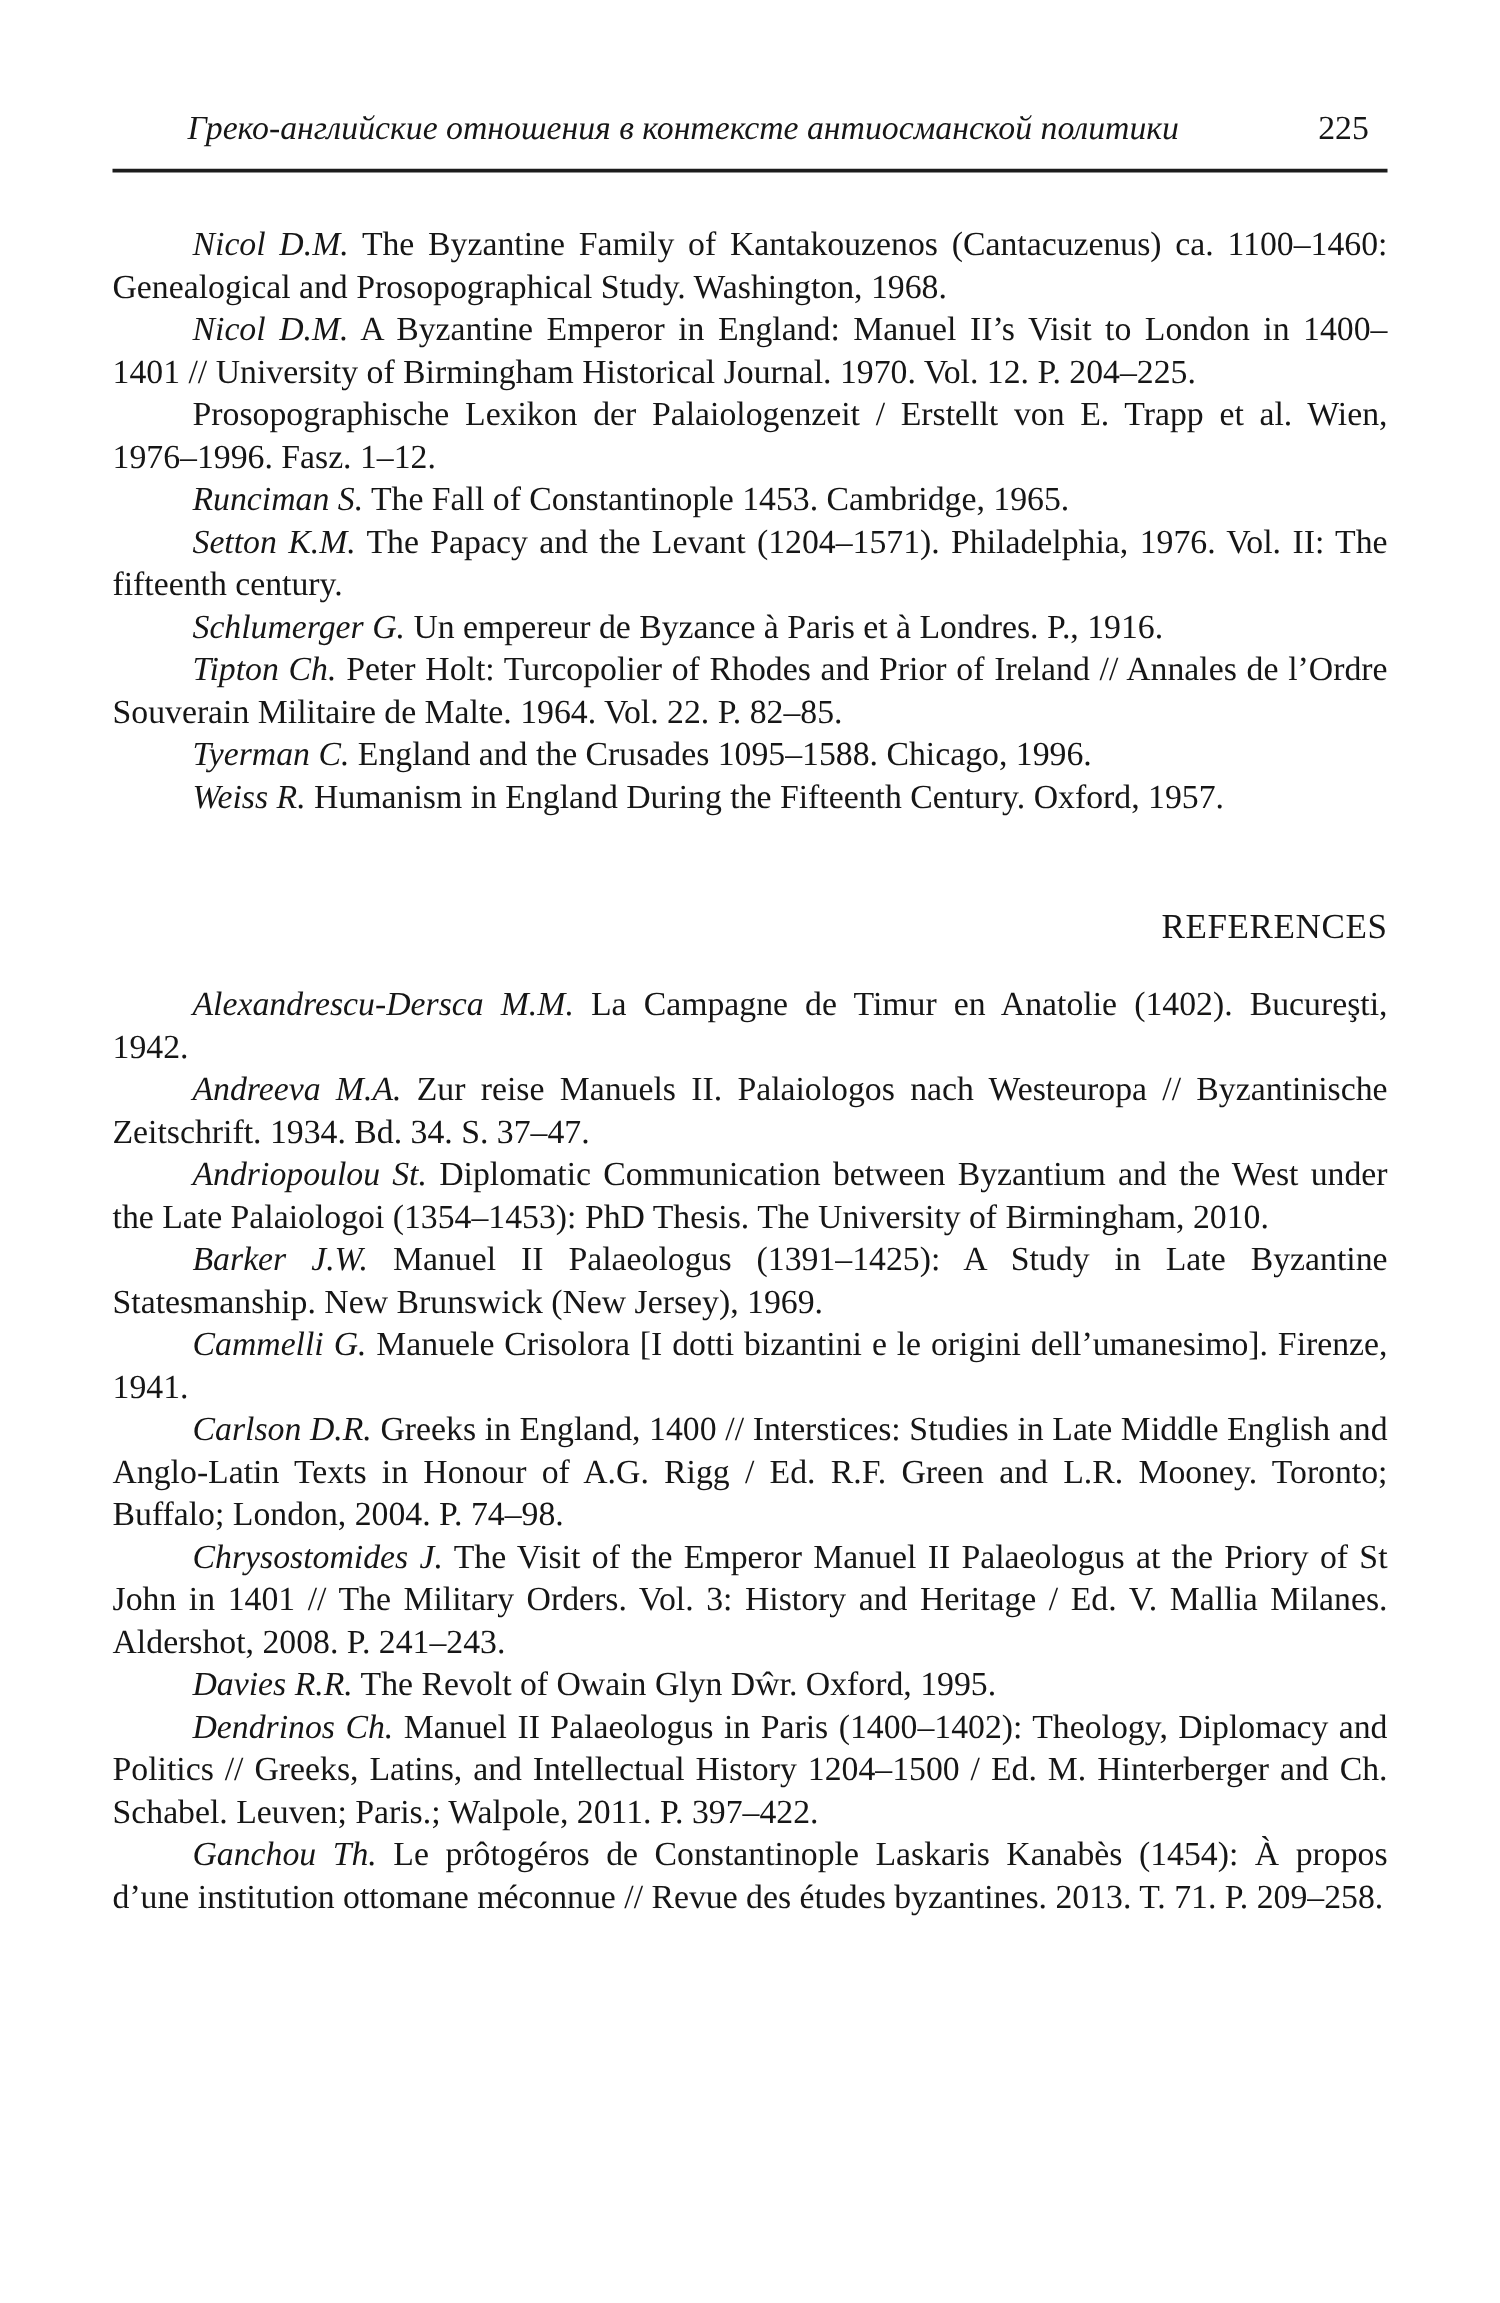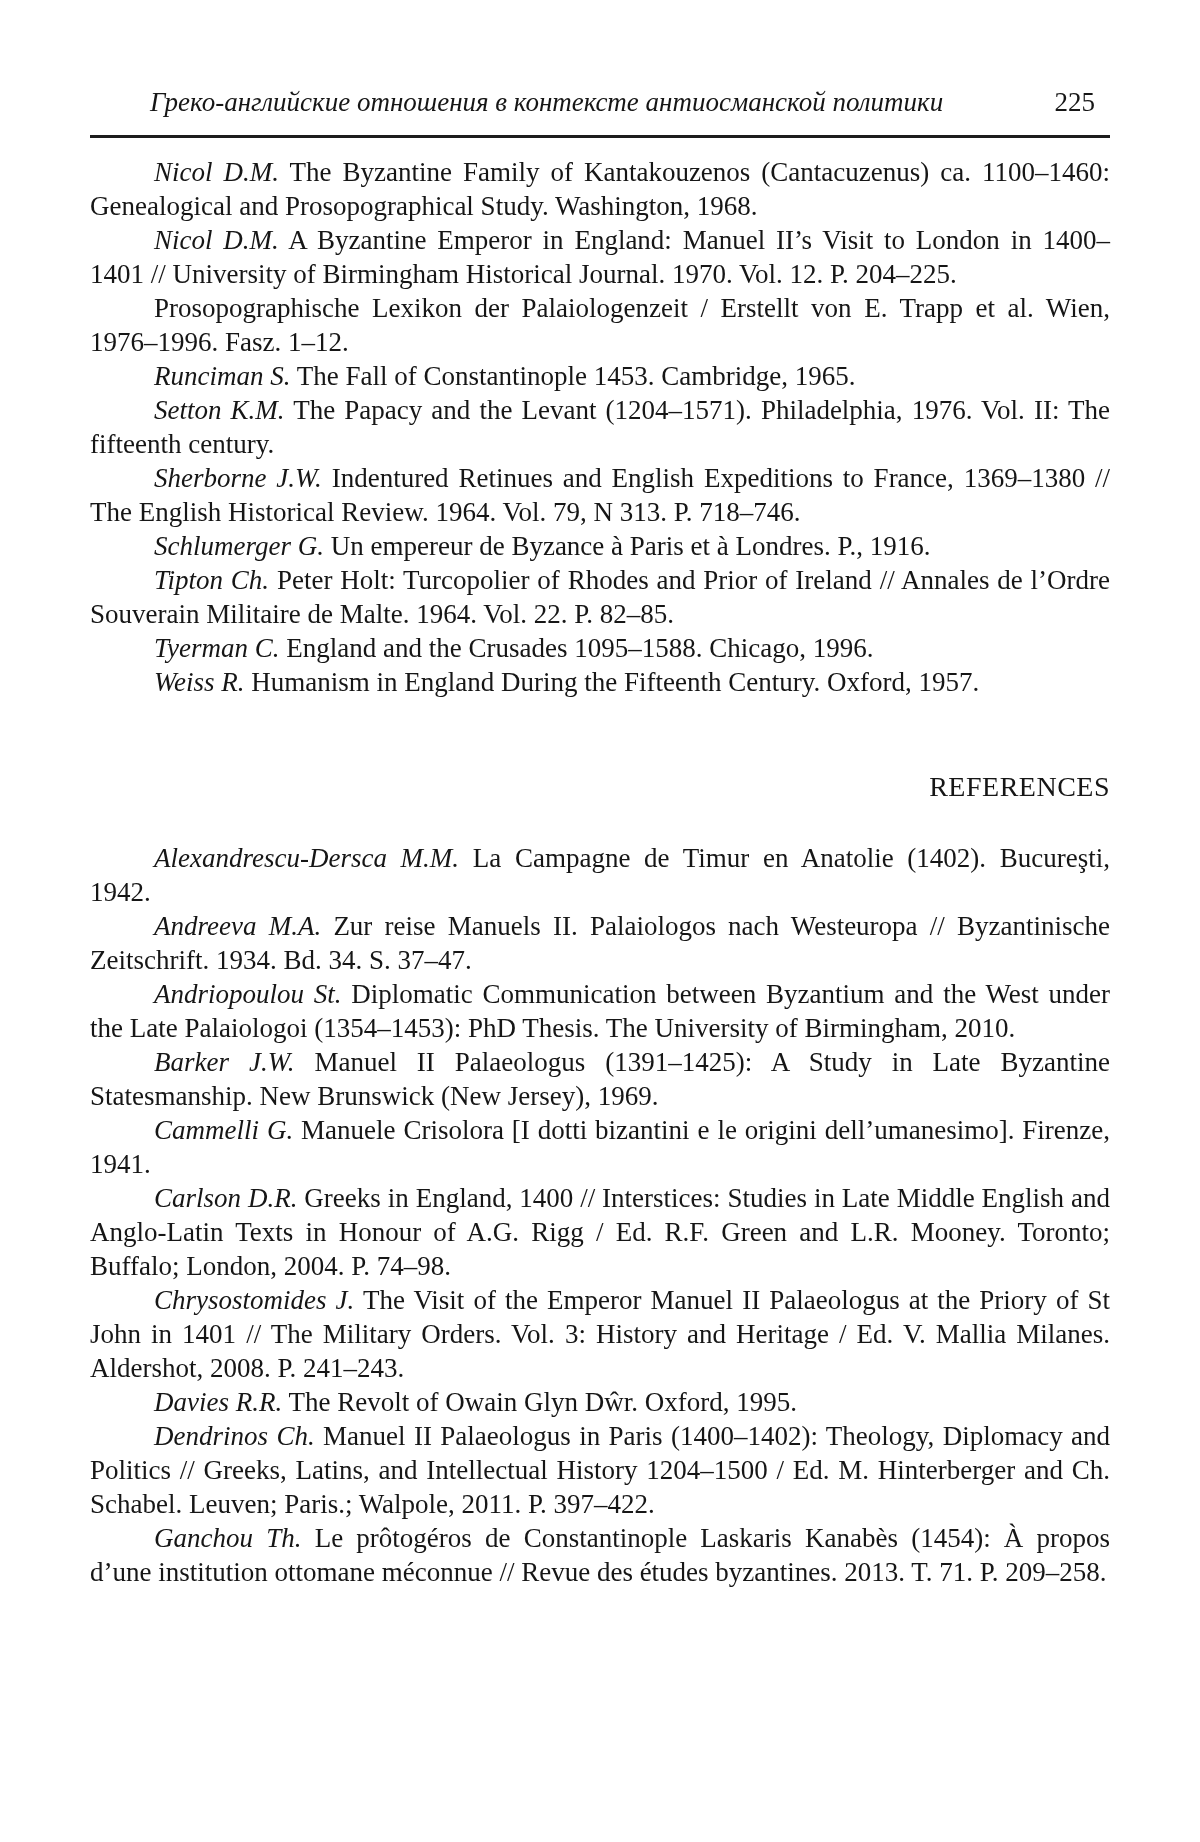--- a/index.html
+++ b/index.html
@@ -33,42 +33,42 @@
       right: 15px;
       top: 0;
       font-style: normal;
     }
     .header-rule {
       border: none;
       border-top: 3px solid #1c1c1c;
       margin: 17px 0 0 0;
     }
     .entries {
-      margin-top: 17px;
+      margin-top: 40px;
       font-size: 27px;
       line-height: 34px;
       text-align: justify;
     }
     .entry {
       margin: 0;
       padding: 0;
       text-indent: 64px;
     }
     .author {
       font-style: italic;
     }
     .references-heading {
       margin: 72px 0 0 0;
       text-align: right;
       font-size: 28px;
       font-weight: normal;
       letter-spacing: 0.5px;
     }
     .references .entries {
-      margin-top: 38px;
+      margin-top: 28px;
     }
   </style>
 </head>
 <body>
 
 <div class="page">
 
   <div class="running-header">
     <span>Греко-английские отношения в контексте антиосманской политики</span>
     <span class="page-number">225</span>
@@ -76,21 +76,20 @@
 
   <hr class="header-rule">
 
   <div class="bibliography">
     <div class="entries">
       <p class="entry"><i class="author">Nicol D.M.</i> <span>The Byzantine Family of Kantakouzenos (Cantacuzenus) ca. 1100–1460: Genealogical and Prosopographical Study. Washington, 1968.</span></p>
       <p class="entry"><i class="author">Nicol D.M.</i> <span>A Byzantine Emperor in England: Manuel II’s Visit to London in 1400–1401 // University of Birmingham Historical Journal. 1970. Vol. 12. P. 204–225.</span></p>
       <p class="entry"><i class="author"></i><span>Prosopographische Lexikon der Palaiologenzeit / Erstellt von E. Trapp et al. Wien, 1976–1996. Fasz. 1–12.</span></p>
       <p class="entry"><i class="author">Runciman S.</i> <span>The Fall of Constantinople 1453. Cambridge, 1965.</span></p>
       <p class="entry"><i class="author">Setton K.M.</i> <span>The Papacy and the Levant (1204–1571). Philadelphia, 1976. Vol. II: The fifteenth century.</span></p>
-      <p class="entry"><i class="author">Sherborne J.W.</i> <span>Indentured Retinues and English Expeditions to France, 1369–1380 // The English Historical Review. 1964. Vol. 79, N 313. P. 718–746.</span></p>
       <p class="entry"><i class="author">Schlumerger G.</i> <span>Un empereur de Byzance à Paris et à Londres. P., 1916.</span></p>
       <p class="entry"><i class="author">Tipton Ch.</i> <span>Peter Holt: Turcopolier of Rhodes and Prior of Ireland // Annales de l’Ordre Souverain Militaire de Malte. 1964. Vol. 22. P. 82–85.</span></p>
       <p class="entry"><i class="author">Tyerman C.</i> <span>England and the Crusades 1095–1588. Chicago, 1996.</span></p>
       <p class="entry"><i class="author">Weiss R.</i> <span>Humanism in England During the Fifteenth Century. Oxford, 1957.</span></p>
     </div>
   </div>
 
   <div class="references">
     <h2 class="references-heading">REFERENCES</h2>
     <div class="entries">

